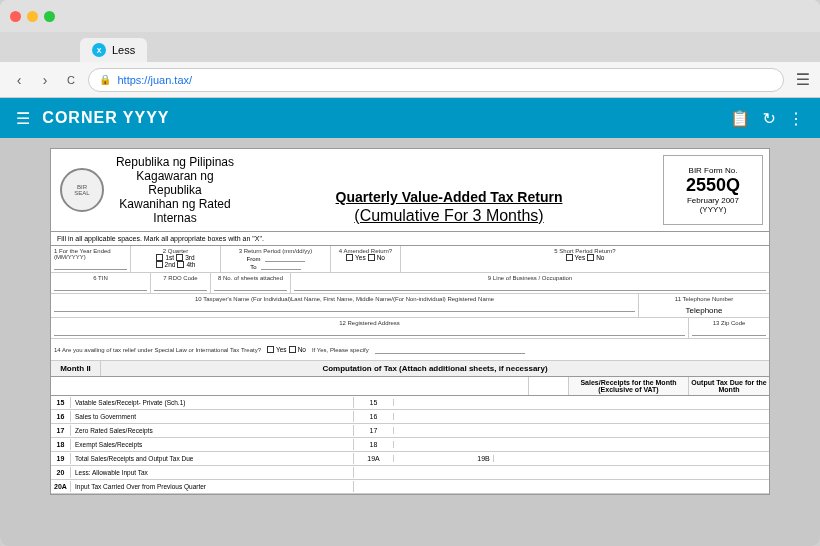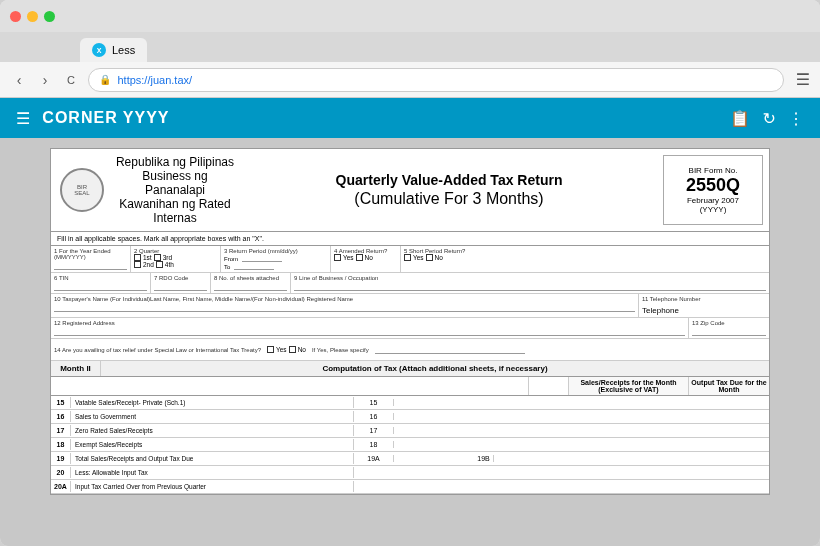--- a/index.html
+++ b/index.html
@@ -37,32 +37,32 @@
     
     .form-area { background: #c8c8c8; flex: 1; display: flex; align-items: flex-start; justify-content: center; padding: 10px; overflow: hidden; }
 
     .tax-form { background: white; width: 720px; border: 1px solid #999; font-size: 7px; }
 
     
     .form-header { display: flex; align-items: stretch; border-bottom: 1px solid #999; padding: 6px; gap: 8px; }
     .form-logo { width: 50px; display: flex; align-items: center; justify-content: center; }
     .logo-circle { width: 44px; height: 44px; border: 2px solid #888; border-radius: 50%; display: flex; align-items: center; justify-content: center; background: #f0f0f0; font-size: 6px; text-align: center; color: #555; }
     .form-agency { font-size: 12px; text-align: center; flex: 0 0 120px; display: flex; flex-direction: column; justify-content: center; }
-    .form-title-area { flex: 1; text-align: center; display: flex; flex-direction: column; justify-content: center; }
+    .form-title-area { flex: 1; text-align: center; display: flex; flex-direction: column; justify-content: flex-end; text-decoration: underline; }
     .form-title { font-size: 14px; font-weight: bold; color: #000; }
     .form-subtitle { font-size: 16px; color: #000; margin-top: 2px; }
     .form-number-area { text-align: center; font-size: 8px; flex: 0 0 100px; display: flex; flex-direction: column; justify-content: center; align-items: center; border: 1px solid #aaa; padding: 4px; }
     .form-number { font-size: 18px; font-weight: bold; }
 
     
     .instructions { border-bottom: 1px solid #999; padding: 3px 6px; font-size: 7px; background: #fff; }
 
     
     .form-row { display: flex; border-bottom: 1px solid #ccc; min-height: 18px; }
-    .form-cell { border-right: 1px solid #ccc; padding: 2px 3px; display: flex; flex-direction: column; justify-content: flex-start; font-size: 6.5px; }
+    .form-cell { border-right: 1px solid #ccc; padding: 2px 3px; display: flex; flex-direction: column; justify-content: flex-start; font-size: 6.5px; align-items: center; }
     .form-cell:last-child { border-right: none; }
     .cell-label { font-size: 6px; color: #333; font-weight: normal; }
     .cell-input { border-bottom: 1px solid #999; margin-top: 2px; height: 8px; width: 100%; }
 
     .checkbox-row { display: flex; align-items: center; gap: 2px; font-size: 6.5px; }
     .cb { width: 7px; height: 7px; border: 1px solid #333; display: inline-block; }
 
     .data-row { display: flex; border-bottom: 1px solid #ccc; min-height: 14px; align-items: center; }
     .row-num { width: 20px; text-align: center; font-size: 7px; font-weight: bold; border-right: 1px solid #ccc; padding: 2px; }
     .row-label { flex: 1; font-size: 6.5px; padding: 2px 4px; border-right: 1px solid #ccc; }
@@ -109,21 +109,21 @@
 
   <div class="form-area">
     <div class="tax-form">
 
       <div class="form-header">
         <div class="form-logo">
           <div class="logo-circle">BIR<br>SEAL</div>
         </div>
         <div class="form-agency">
           <div>Republika ng Pilipinas</div>
-          <div>Business ng Pananalapi</div>
+          <div>Kagawaran ng Republika</div>
           <div>Kawanihan ng Rated Internas</div>
         </div>
         <div class="form-title-area">
           <div class="form-title">Quarterly Value-Added Tax Return</div>
           <div class="form-subtitle">(Cumulative For 3 Months)</div>
         </div>
         <div class="form-number-area">
           <div>BIR Form No.</div>
           <div class="form-number">2550Q</div>
           <div>February 2007</div>

